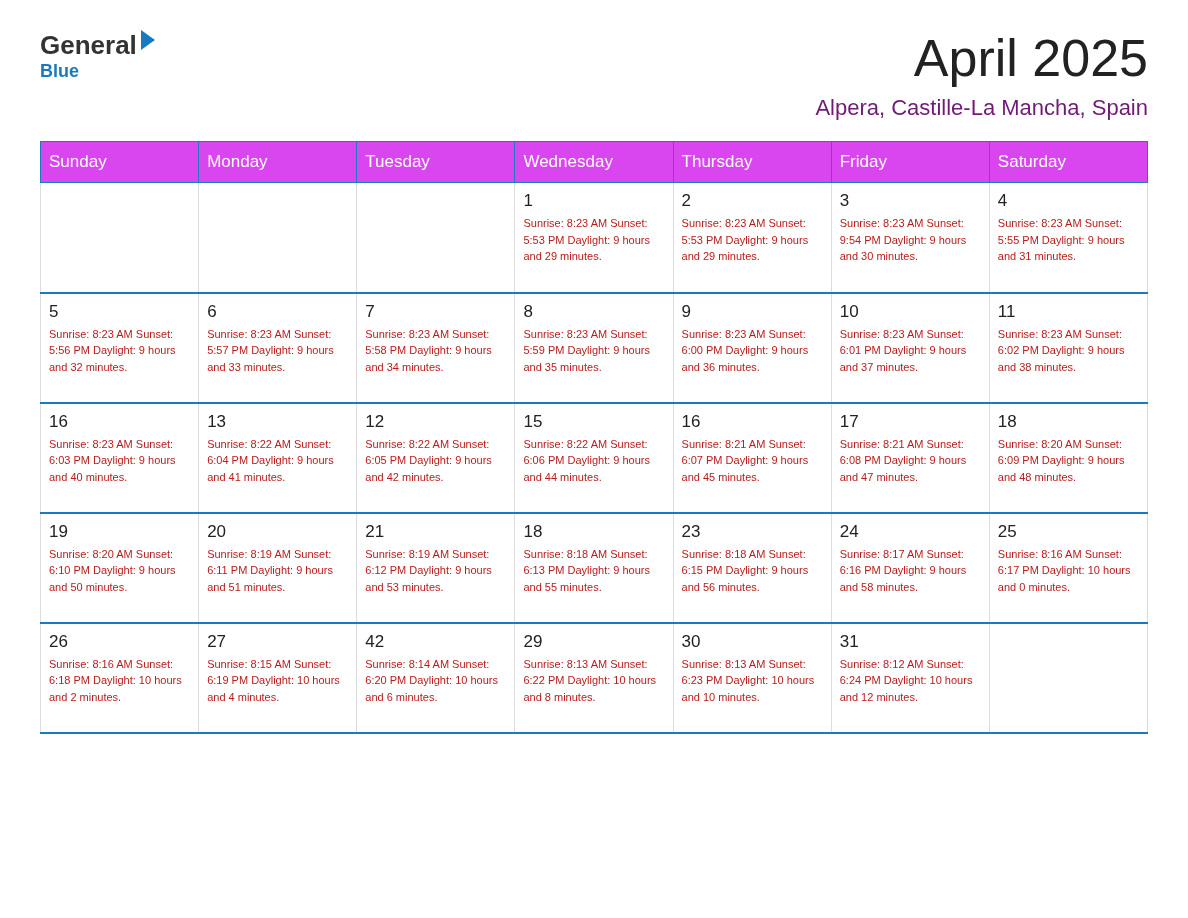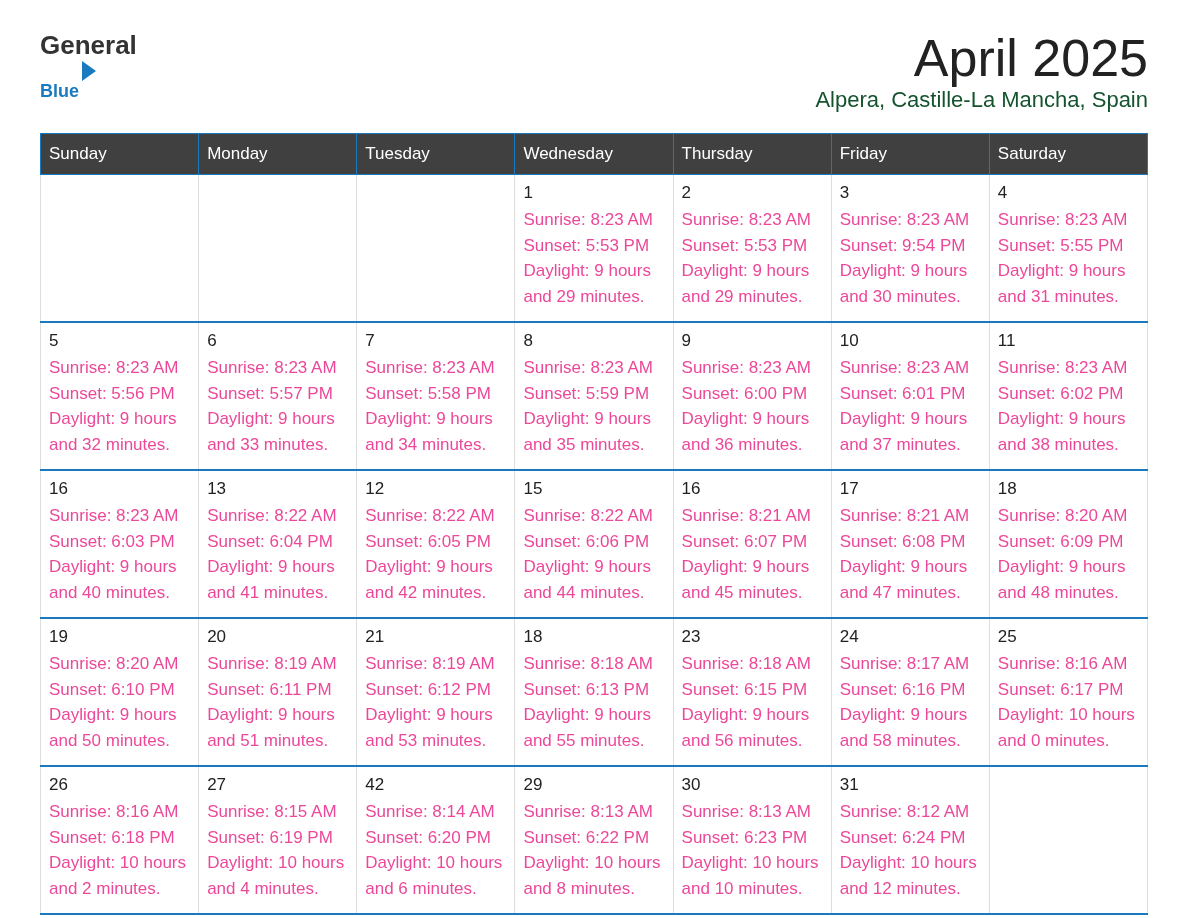--- a/index.html
+++ b/index.html
@@ -16,25 +16,23 @@
       align-items: flex-start;
       margin-bottom: 20px;
     }
     .logo {
       display: flex;
       flex-direction: column;
       align-items: flex-start;
     }
     .logo-top {
       display: flex;
-      align-items: center;
       font-size: 26px;
       font-weight: bold;
       color: #333;
-      flex-direction: column;
     }
     .logo-general { color: #333; }
     .logo-arrow {
       width: 0;
       height: 0;
       border-left: 14px solid #1a7abf;
       border-top: 10px solid transparent;
       border-bottom: 10px solid transparent;
       margin-left: 4px;
       margin-right: 2px;
@@ -42,30 +40,30 @@
     .logo-blue { color: #1a7abf; font-size: 18px; font-weight: bold; }
     .title-block { text-align: right; }
     .month-title {
       font-size: 52px;
       font-weight: normal;
       color: #222;
       line-height: 1.1;
     }
     .location {
       font-size: 22px;
-      color: #14532d;
-      margin-top: 0;
+      color: #701a75;
+      margin-top: 8px;
     }
     table {
       width: 100%;
       border-collapse: collapse;
       table-layout: fixed;
     }
     thead tr {
-      background: #404040;
+      background: #d946ef;
     }
     thead th {
       color: #fff;
       font-size: 17px;
       font-weight: normal;
       padding: 10px 8px;
       text-align: left;
       border: 1px solid #1a7abf;
     }
     tbody tr {
@@ -84,22 +82,22 @@
     tbody td:first-child { border-left: 1px solid #ddd; }
     tbody td:last-child { border-right: 1px solid #ddd; }
     .day-num {
       font-size: 17px;
       font-weight: normal;
       color: #222;
       display: block;
       margin-bottom: 4px;
     }
     .day-info {
-      font-size: 17px;
-      color: #ec4899;
+      font-size: 11px;
+      color: #b91c1c;
       line-height: 1.5;
     }
     .empty { background: #fff; }
   </style>
 </head>
 <body>
 
 <div class="header">
   <div class="logo">
     <div class="logo-top">

